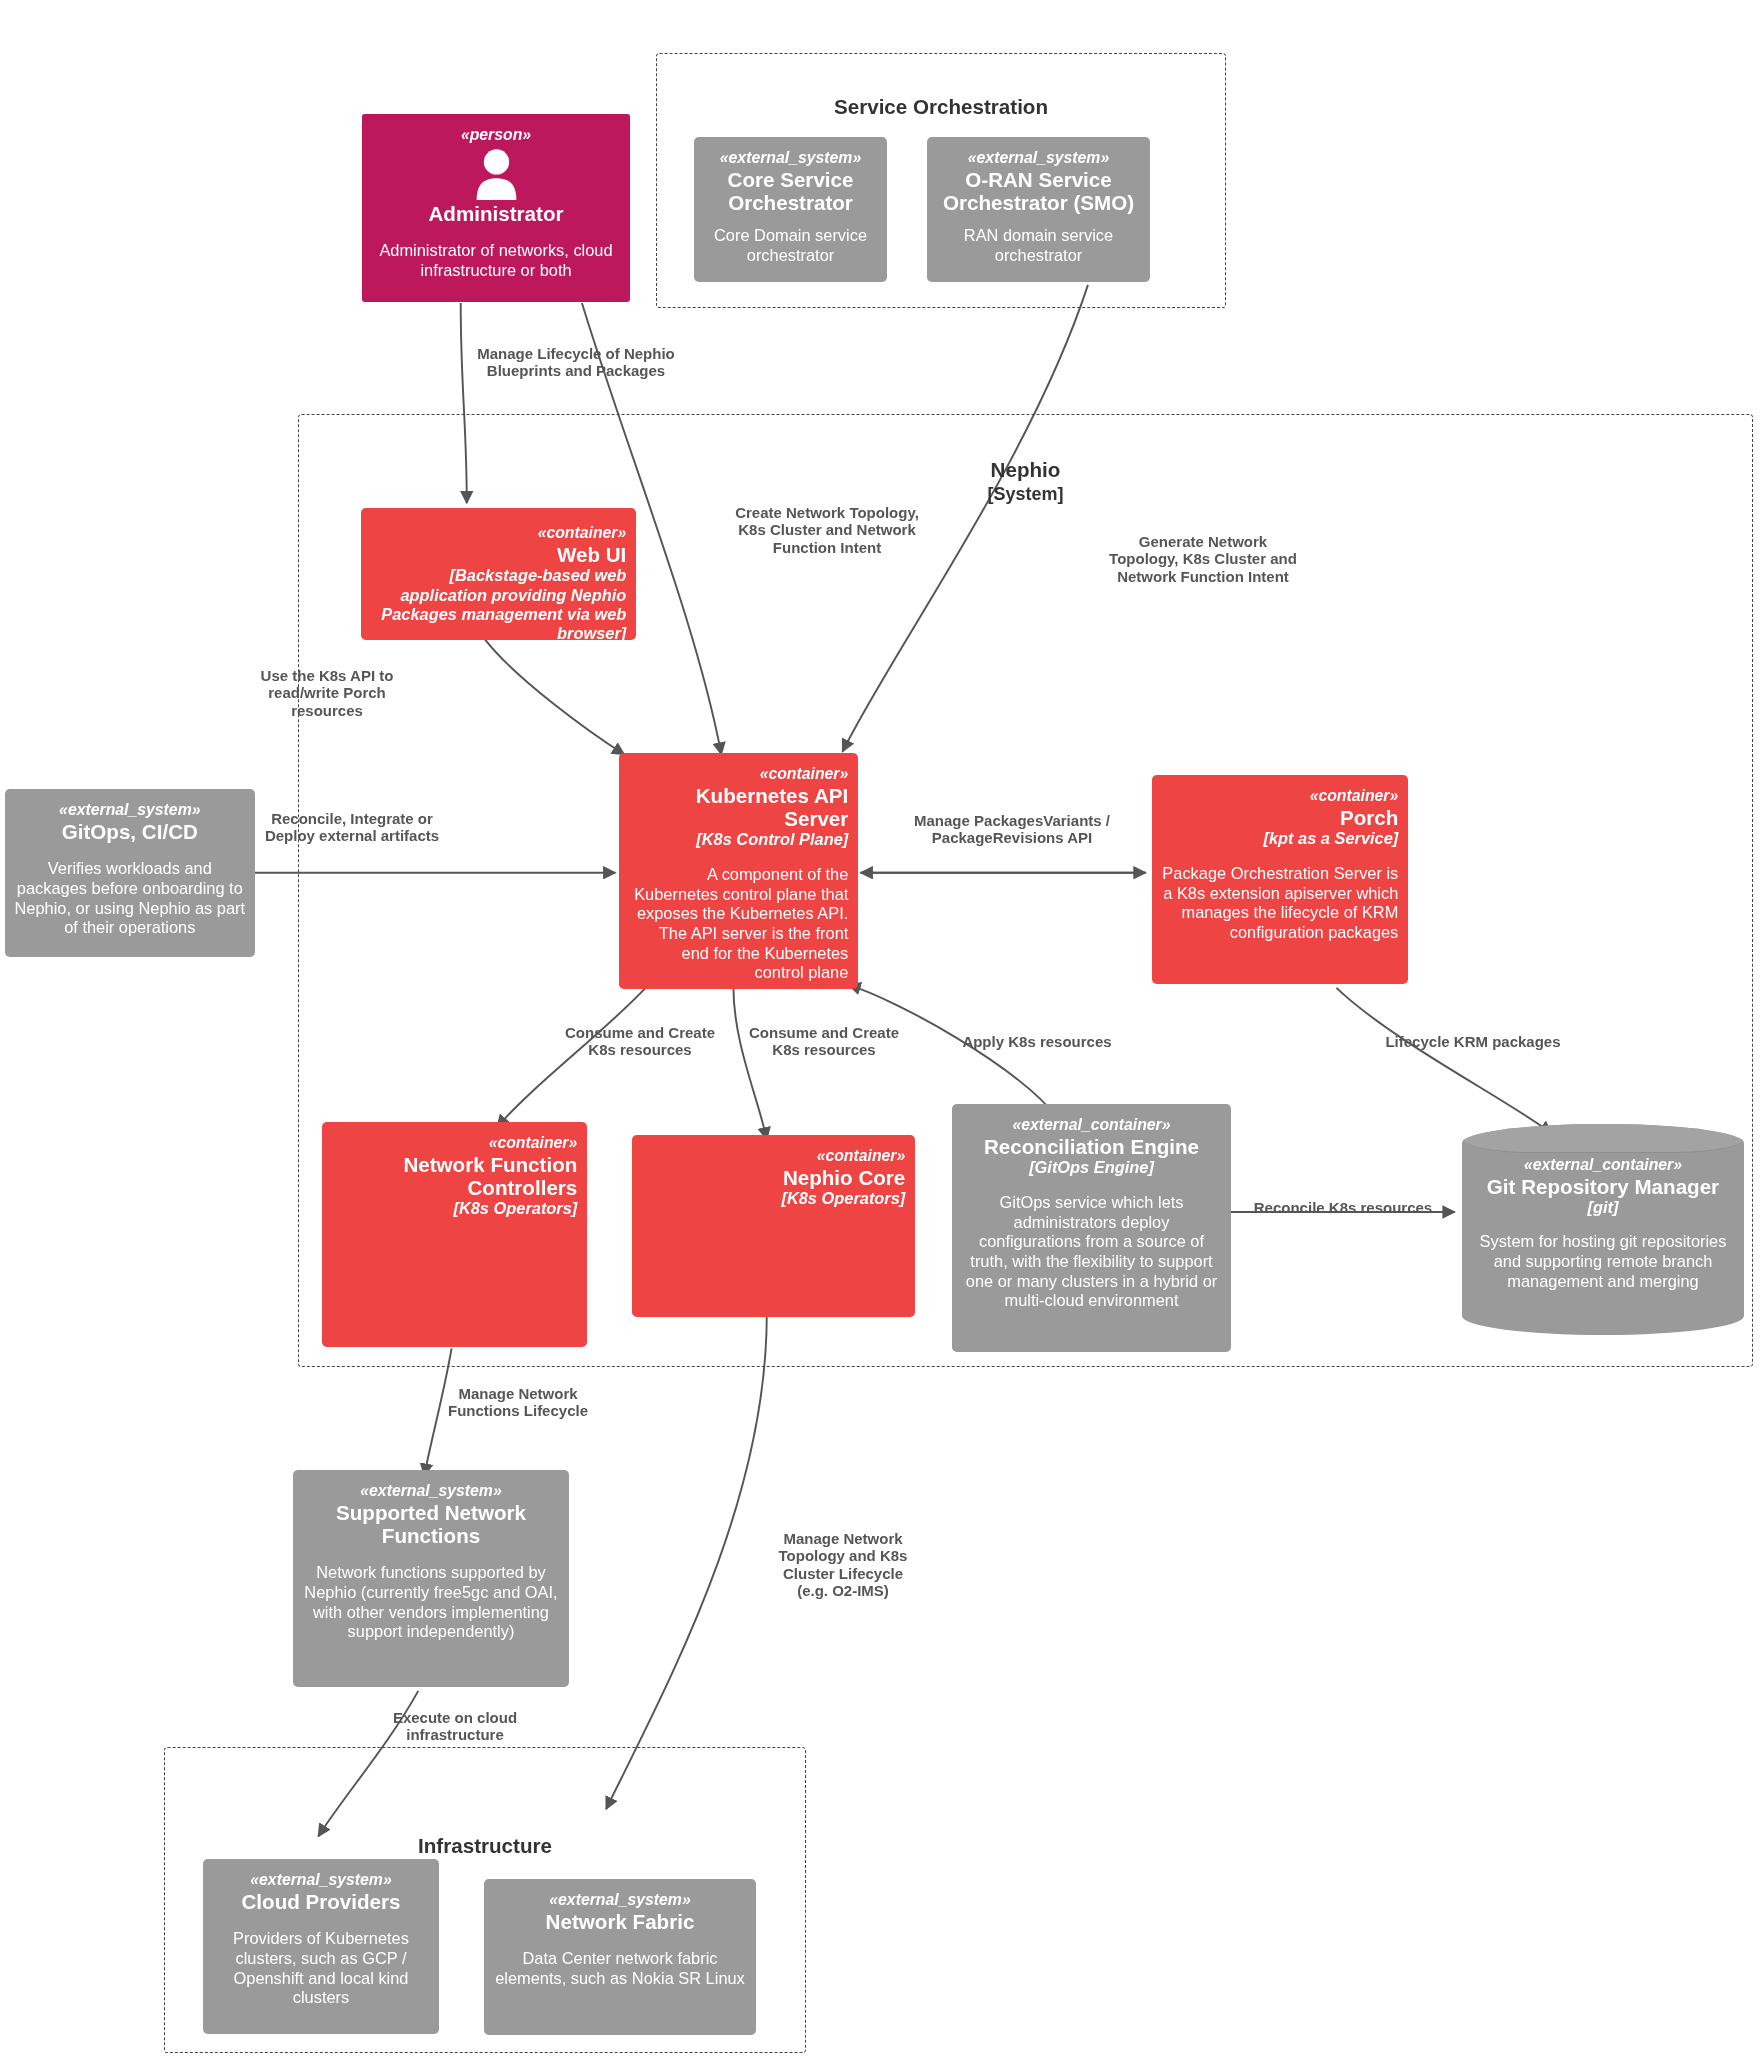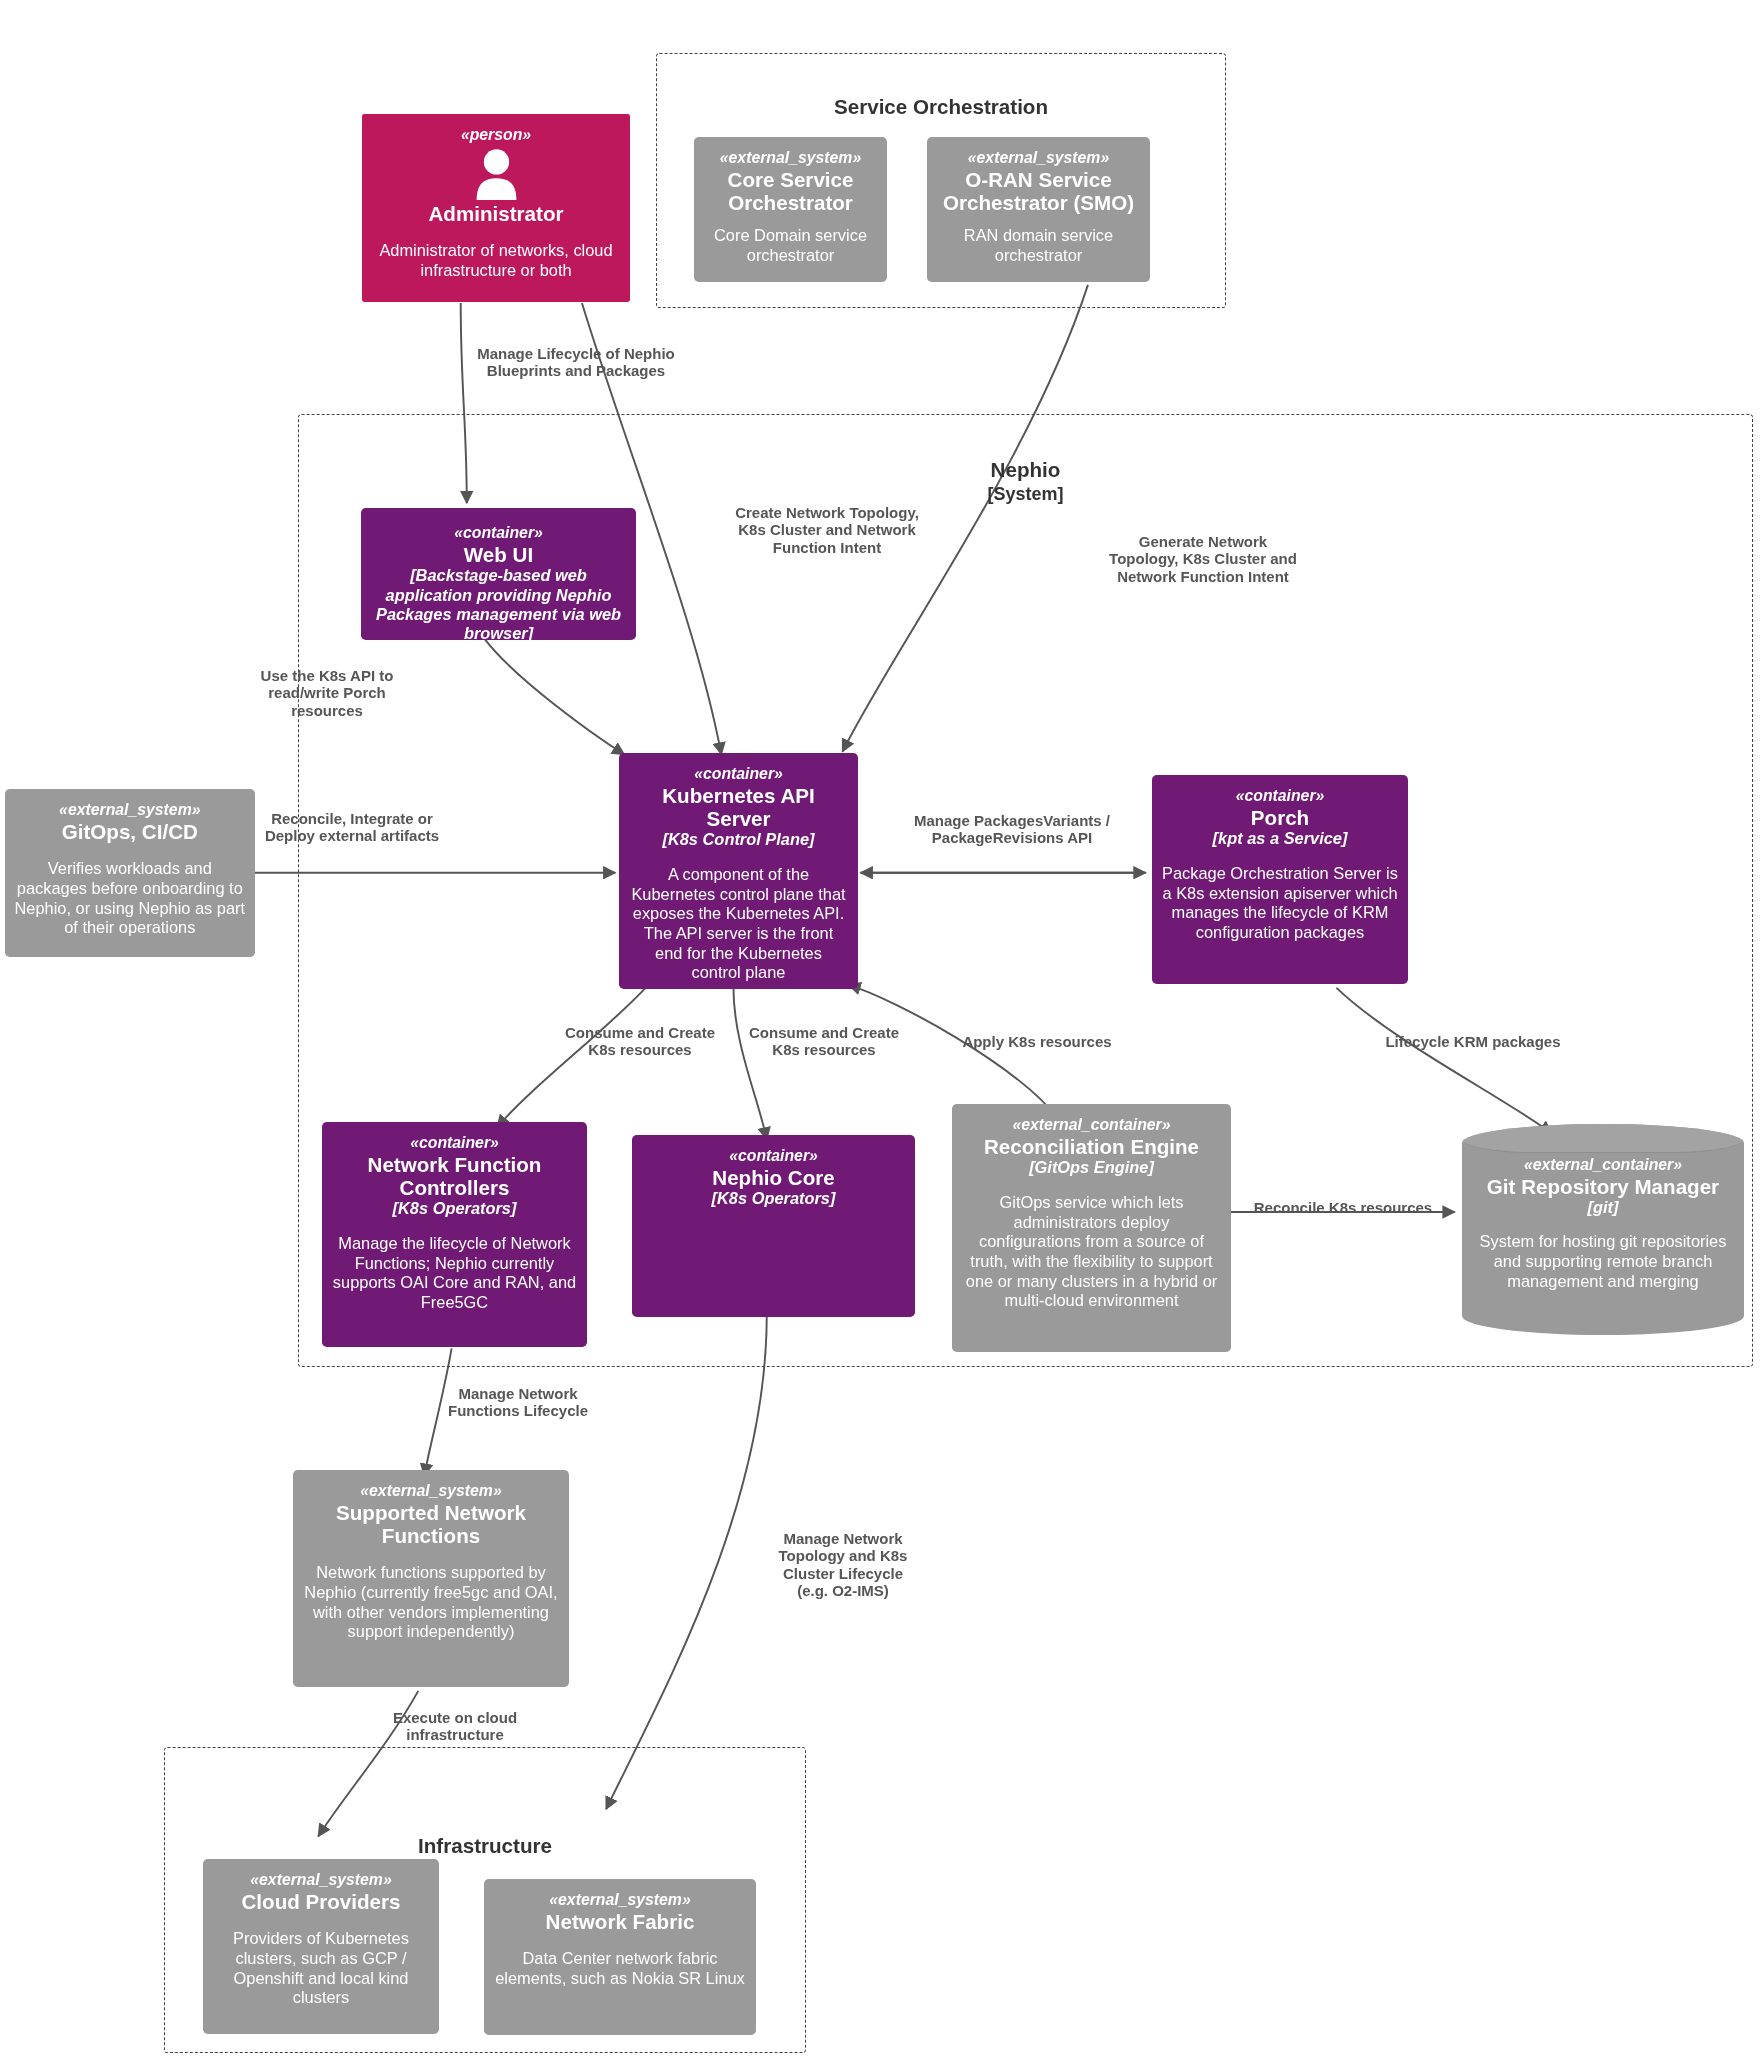--- a/index.html
+++ b/index.html
@@ -55,21 +55,21 @@
   .node {
     position: absolute;
     box-sizing: border-box;
     border-radius: 4.8px;
     color: #ffffff;
     text-align: center;
     padding: 12px 9.7px;
     overflow: hidden;
   }
   .node.person   { background: #be185d; border-radius: 2.4px; }
-  .node.container{ background: #701a75; }
+  .node.container{ background: #ef4444; text-align: right; }
   .node.external { background: #9a9a9a; }
   .node.db {
     background: #9a9a9a;
     border-radius: 50% / 9%;
   }
   .node.db::before {
     content: "";
     position: absolute;
     left: 0; right: 0; top: 0;
     height: 28px;
@@ -249,21 +249,20 @@
       <div class="node-tech">[kpt as a Service]</div>
       <div class="node-desc">Package Orchestration Server is a K8s extension apiserver which manages the lifecycle of KRM configuration packages</div>
     </div>
   </div>
 
   <div class="node container" style="left:322px; top:1122px; width:265px; height:225px;">
     <div class="inner">
       <div class="stereotype">«container»</div>
       <div class="node-title">Network Function Controllers</div>
       <div class="node-tech">[K8s Operators]</div>
-      <div class="node-desc">Manage the lifecycle of Network Functions; Nephio currently supports OAI Core and RAN, and Free5GC</div>
     </div>
   </div>
 
   <div class="node container" style="left:632px; top:1135px; width:283px; height:182px;">
     <div class="inner">
       <div class="stereotype">«container»</div>
       <div class="node-title">Nephio Core</div>
       <div class="node-tech">[K8s Operators]</div>
     </div>
   </div>

